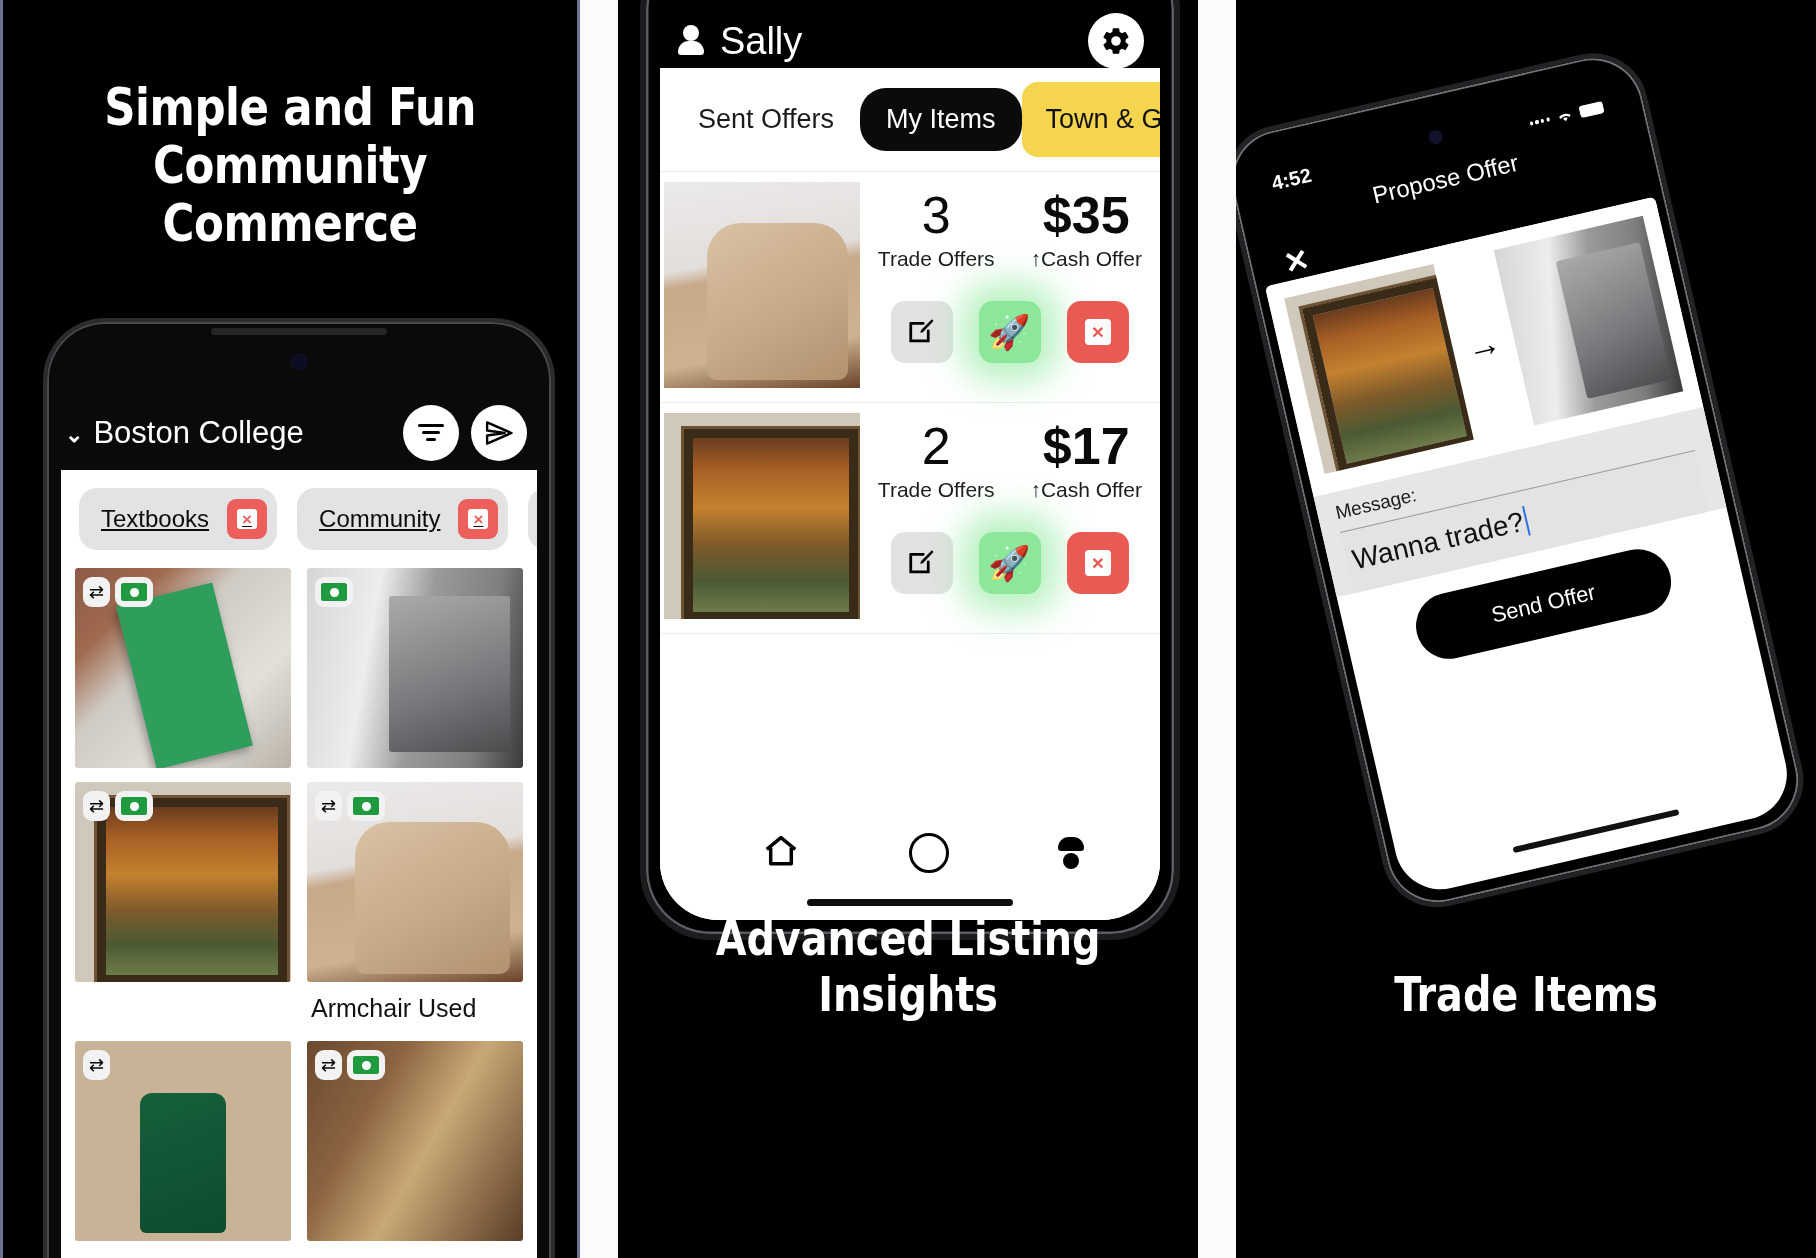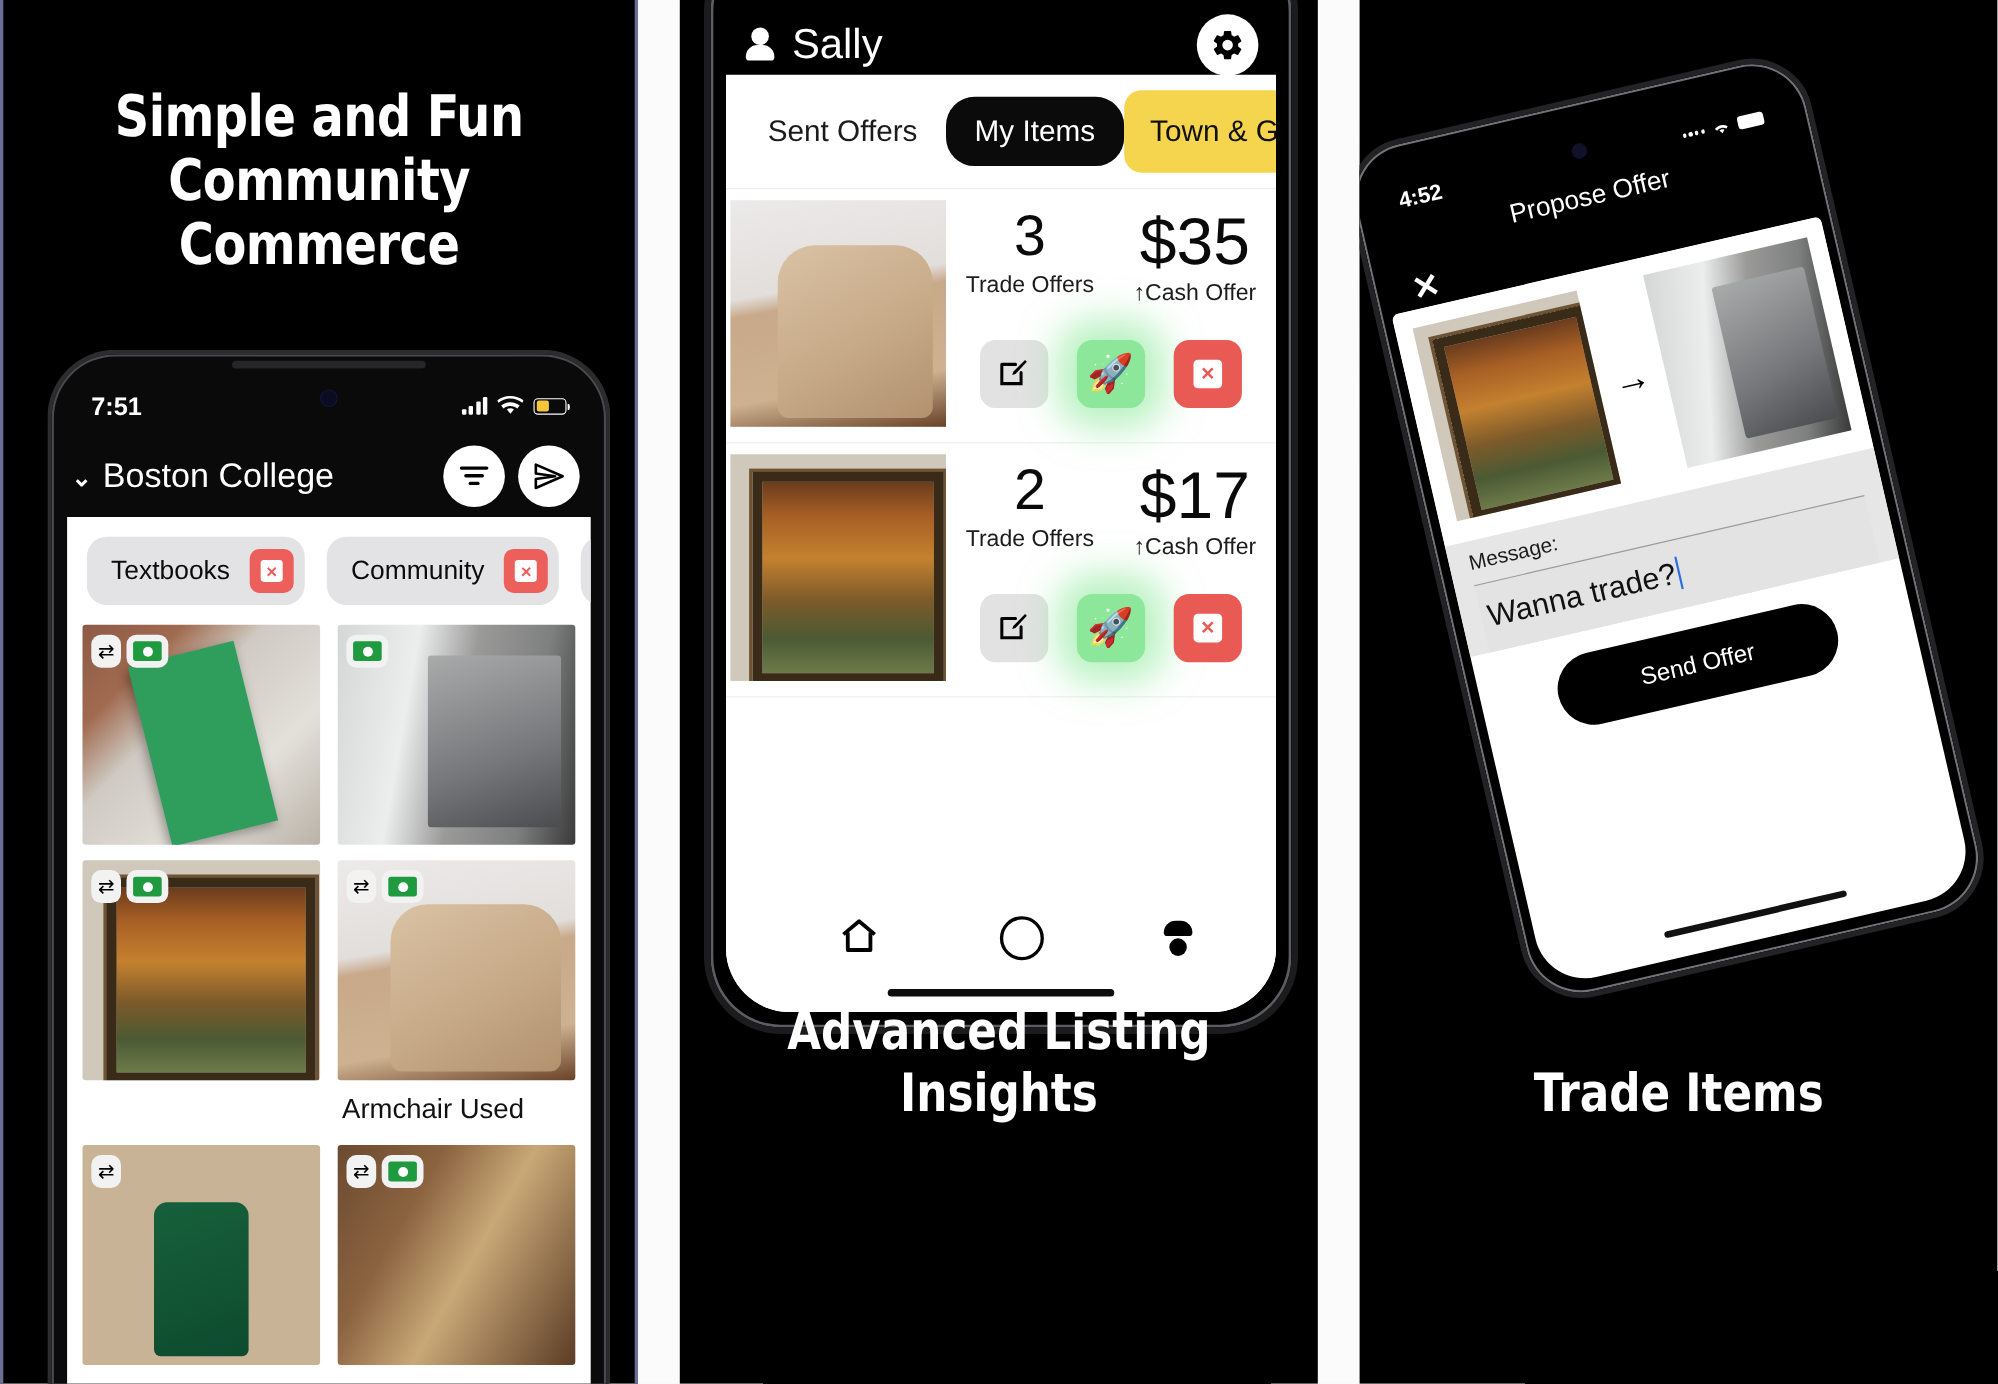--- a/index.html
+++ b/index.html
@@ -72,21 +72,21 @@
   .filter-ic i:nth-child(3){top:15px;width:10px}
 
   .screen1 {
     position:absolute; top:148px; left:14px; right:14px; bottom:0;
     background:#fff; overflow:hidden;
   }
   .chips { display:flex; gap:20px; padding:18px 16px 14px 18px; }
   .chip {
     background:#e3e3e5; border-radius:18px; height:62px; min-width:198px;
     display:flex; align-items:center; justify-content:center;
-    padding: 0 10px 0 22px; font-size:24px; color:#0c0c0c; flex:none; white-space:nowrap;
+    padding: 0 10px 0 22px; font-size:24px; color:#0c0c0c; flex:none; white-space:nowrap;text-decoration:underline;
   }
   .chip .xbtn { width:40px;height:40px;border-radius:9px;background:#ec5f5b;
                 display:flex;align-items:center;justify-content:center; margin-left:18px; }
   .chip .xbtn b { color:#fff; font-size:20px; line-height:1; background:#fff; color:#ec5f5b;
                   width:20px;height:20px;border-radius:3px;display:flex;align-items:center;justify-content:center;font-size:17px;}
   .grid1 { display:grid; grid-template-columns:1fr 1fr; gap:14px 16px; padding: 4px 14px; }
   .card1 { }
   .thumb { position:relative; width:100%; height:200px; border-radius:3px; overflow:hidden; }
   .badges { position:absolute; left:8px; top:9px; display:flex; gap:5px; z-index:3;}
   .badge { background:#f2f2f2; border-radius:9px; height:30px; display:flex; align-items:center; padding:0 6px; gap:4px;}
@@ -137,21 +137,21 @@
              border-bottom:1px solid #ececec; position:relative; }
   .tab { font-size:27px; color:#1b1b1b; padding:16px 26px; border-radius:26px; white-space:nowrap;}
   .tab.active { background:#0b0b0b; color:#fff; font-weight:400; }
   .tab.gold { background:#f5d44e; color:#111; margin-left:auto; padding:22px 24px; border-radius:16px;}
   .listrow { display:flex; align-items:stretch; border-bottom:1px solid #eee; padding:10px 0 14px 0;}
   .lrthumb { width:196px; height:206px; margin-left:4px; position:relative; overflow:hidden; flex:none;}
   .lrbody { flex:1; display:flex; flex-direction:column; align-items:center; padding-top:6px;}
   .stats { display:flex; width:100%; justify-content:space-around; }
   .stat { text-align:center; }
   .stat .big { font-size:52px; font-weight:400; color:#0a0a0a; line-height:1.05;}
-  .stat .big.price { font-size:60px; font-weight:400;}
+  .stat .big.price { font-size:52px; font-weight:700;}
   .stat .sub { font-size:21px; color:#1c1c1c; margin-top:4px;}
   .actions { display:flex; gap:26px; margin-top:30px; }
   .act { width:62px;height:62px;border-radius:14px;display:flex;align-items:center;justify-content:center;}
   .act.edit{background:#e2e2e2;}
   .act.boost{background:#8ce79a;box-shadow:0 0 34px 18px rgba(124,230,140,.55);}
   .act.del{background:#ea5a54;}
   .act.del b{background:#fff;color:#ea5a54;width:26px;height:26px;border-radius:4px;display:flex;align-items:center;justify-content:center;font-size:21px;}
   .edit-svg{width:30px;height:30px;}
   .navbar2 { position:absolute; left:0; right:0; bottom:0; height:108px; background:#fff;
              display:flex; align-items:center; justify-content:space-around; padding:0 48px 26px 48px;}
@@ -200,37 +200,20 @@
 
   <div class="panel panel-1">
     <div class="headline">
       <div>Simple and Fun</div>
       <div>Community Commerce</div>
     </div>
 
     <div class="phone1">
       <div class="p1-notch"></div>
 
-      <div class="statusbar1">
-        <span>7:51</span>
-        <span class="sb-right">
-          <span class="bars">
-              <i></i>
-              <i></i>
-              <i></i>
-              <i></i>
-            </span>
-          <svg width="24" height="18" viewBox="0 0 24 18">
-              <path d="M12 16.2l-3.2-4c1.8-1.5 4.6-1.5 6.4 0zM12 9.1c-2.4 0-4.6.85-6.3 2.3L3.6 8.7C5.85 6.75 8.8 5.6 12 5.6s6.15 1.15 8.4 3.1l-2.1 2.7C16.6 9.95 14.4 9.1 12 9.1zM12 2.2c-4.1 0-7.85 1.5-10.75 4L0 4.05C3.2 1.5 7.4 0 12 0s8.8 1.5 12 4.05L22.75 6.2C19.85 3.7 16.1 2.2 12 2.2z" fill="#fff"></path>
-            </svg>
-          <span class="batt">
-              <i></i>
-            </span>
-        </span>
-      </div>
       <div class="dyn-dot"></div>
 
       <div class="appbar1">
         <div class="campus">
           <span class="chev">⌄</span>
           <span>Boston College</span>
         </div>
         <div class="spacer"></div>
         <div class="circ-btn">
           <span class="filter-ic">

